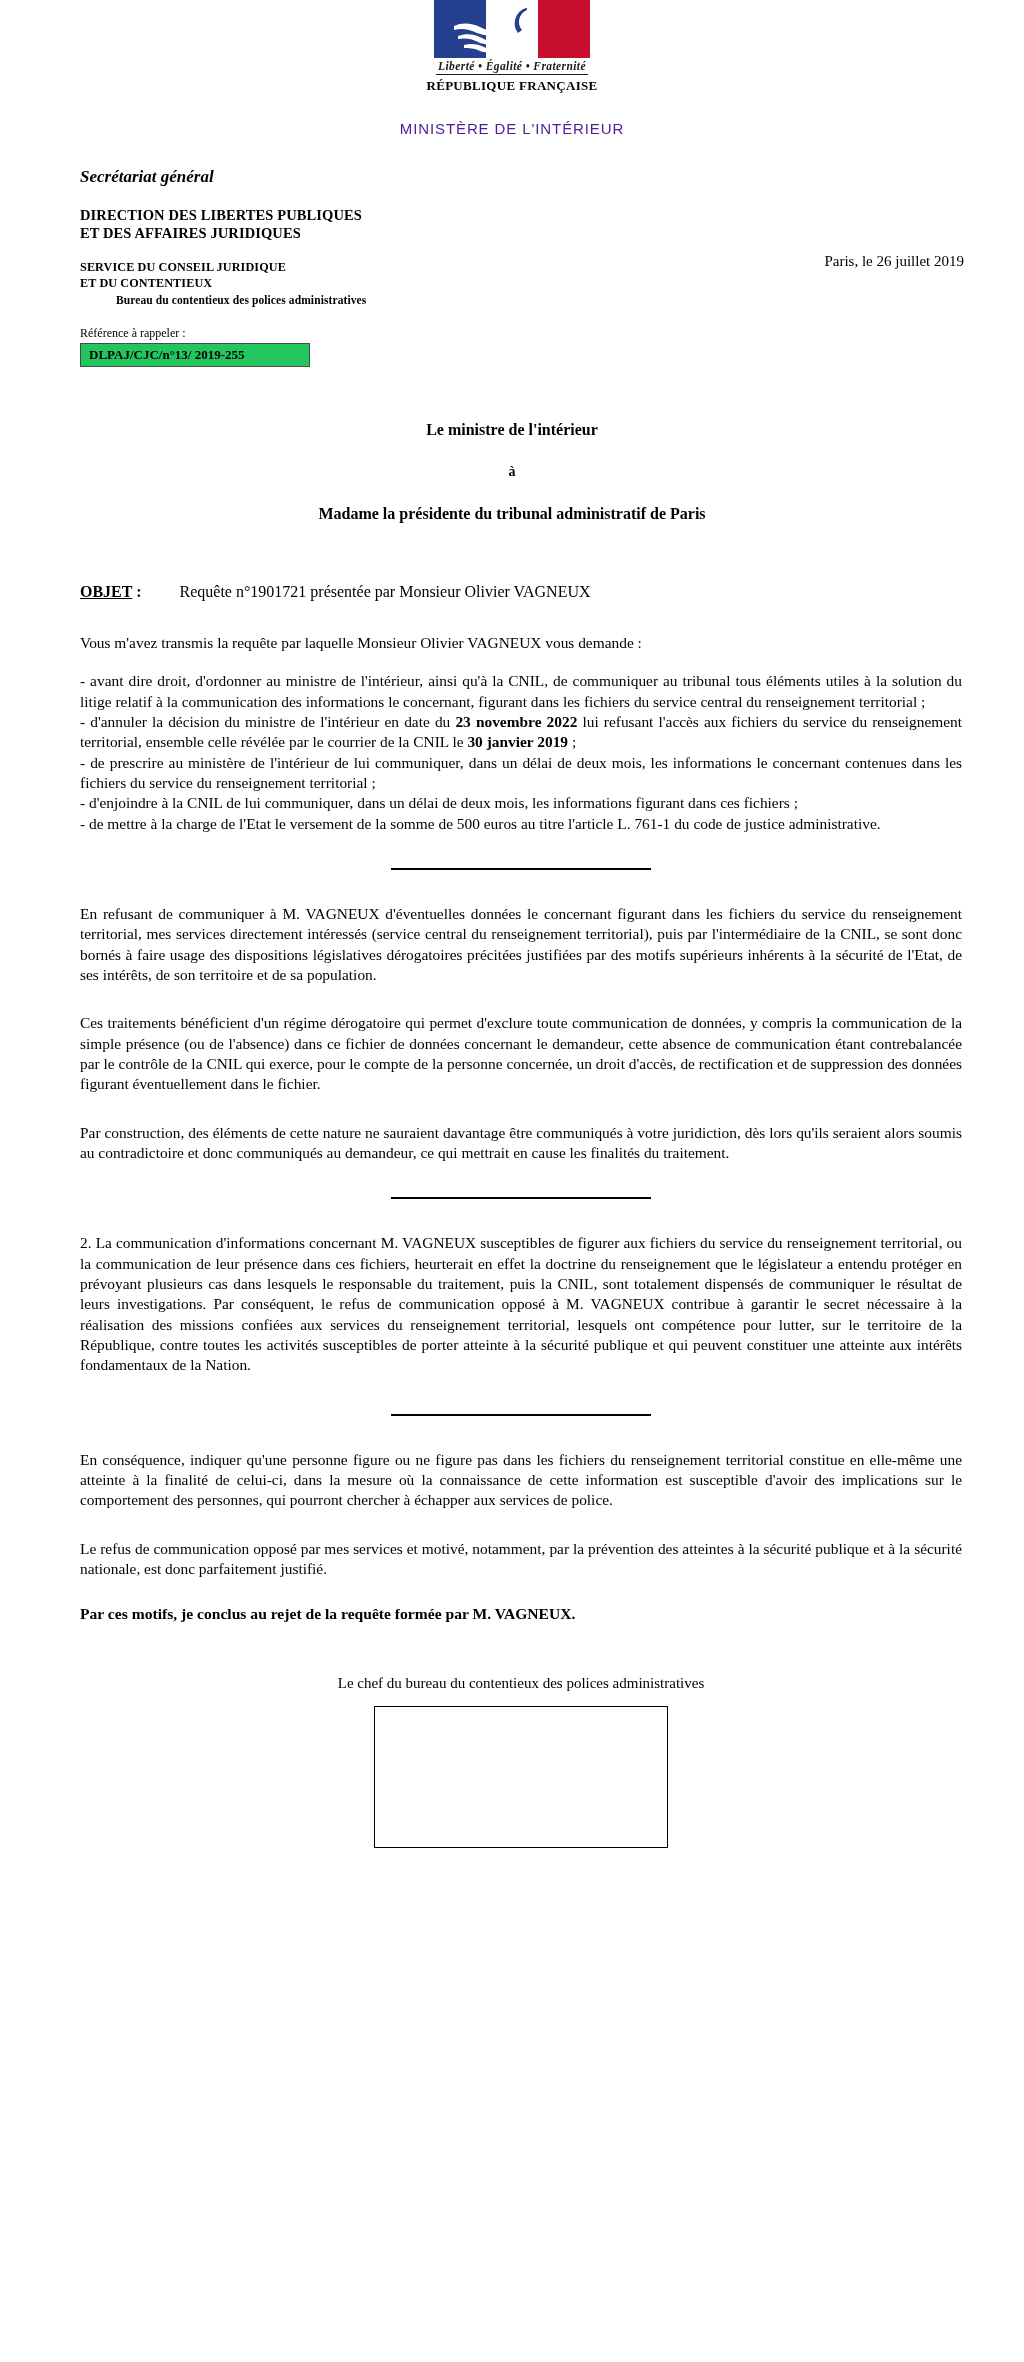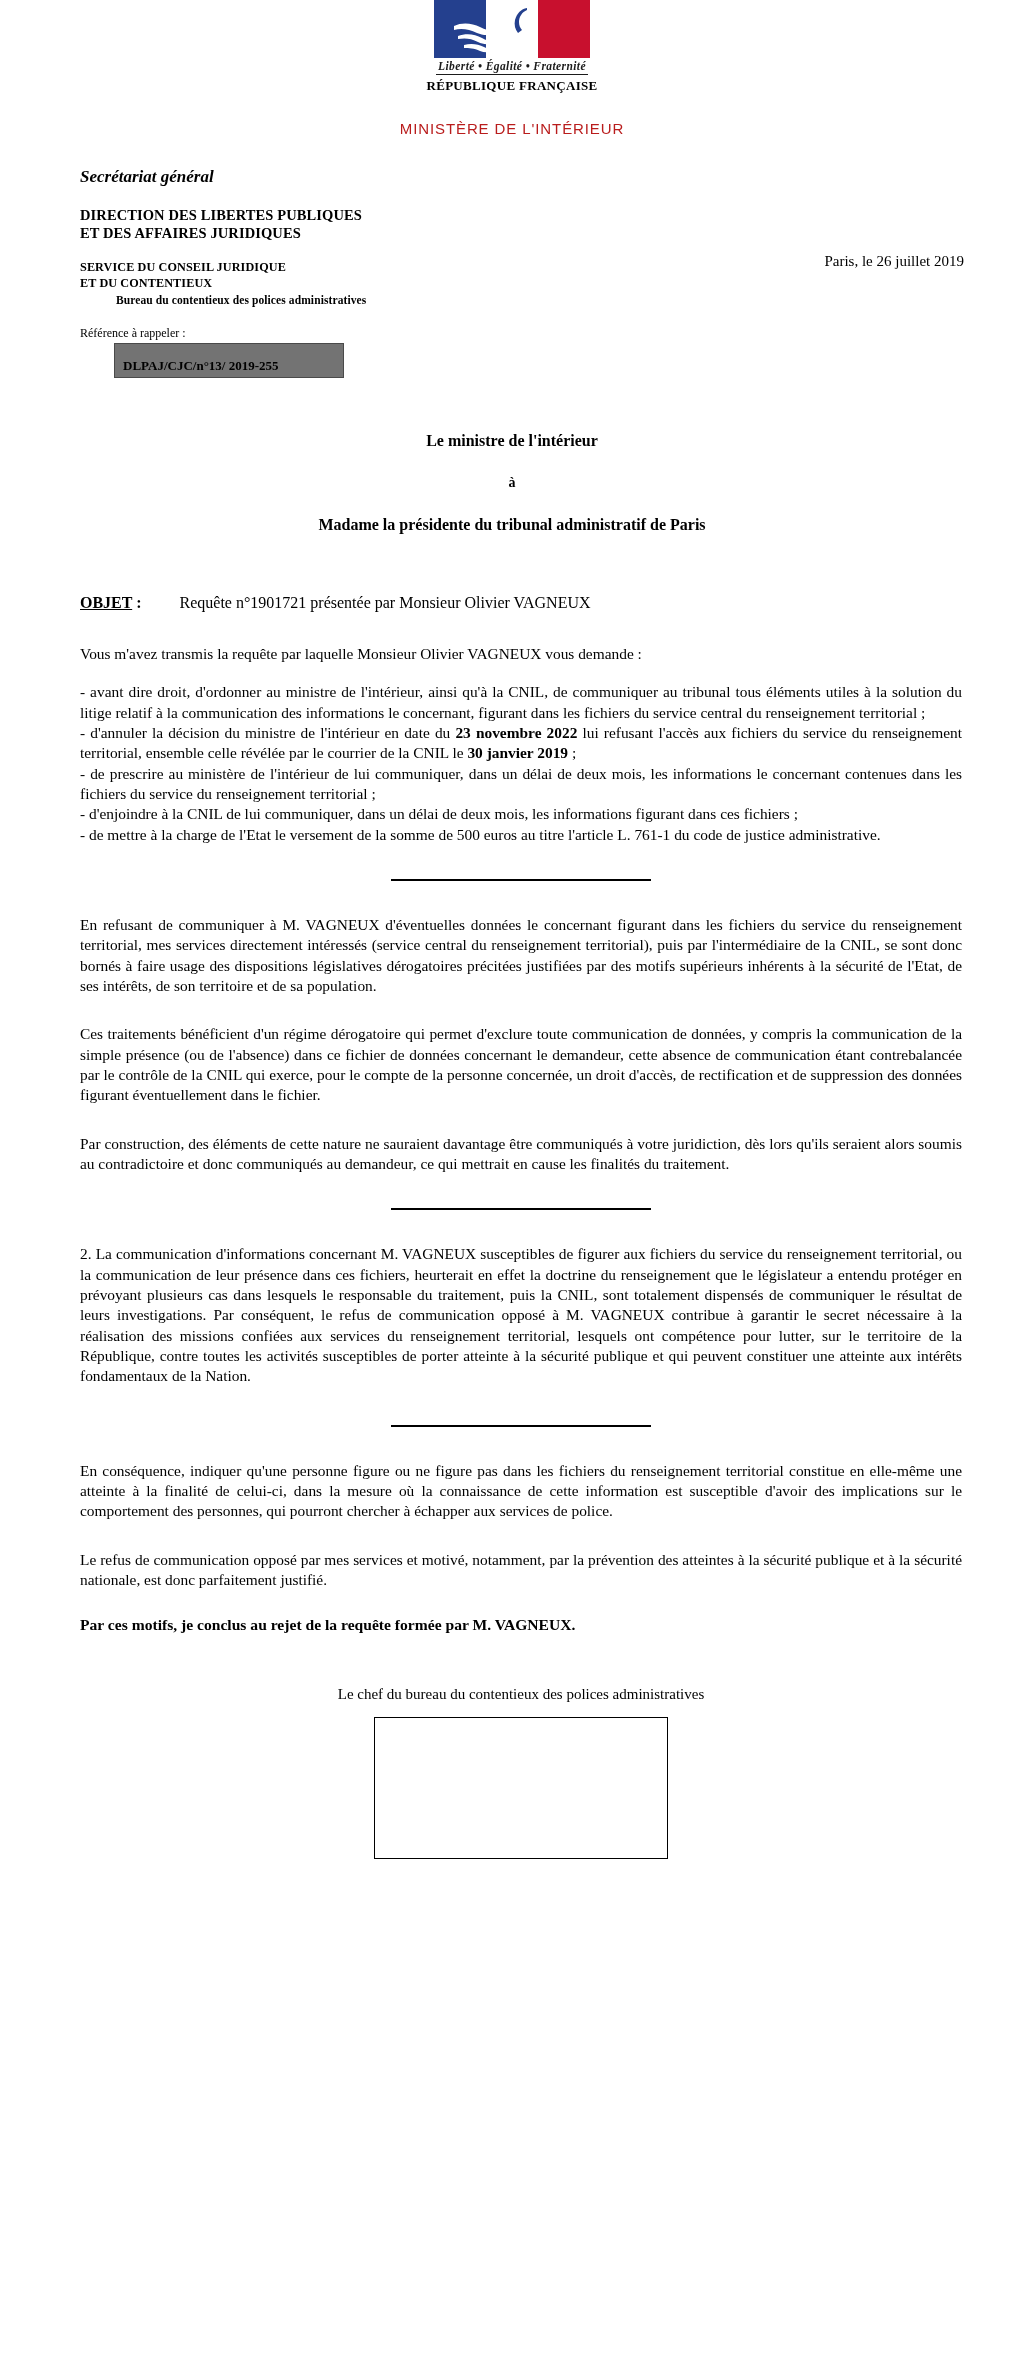--- a/index.html
+++ b/index.html
@@ -53,21 +53,21 @@
     font-size: 13px;
     letter-spacing: 0.3px;
     margin-top: 3px;
     text-transform: none;
   }
   .ministere {
     font-family: "Liberation Sans", "DejaVu Sans", sans-serif;
     font-size: 15px;
     letter-spacing: 0.9px;
     margin-top: 26px;
-    color: #b91c1c;
+    color: #4c1d95;
     text-align: center;
   }
   
   .letterhead {
     margin-top: 30px;
     padding-left: 80px;
     padding-right: 60px;
     position: relative;
   }
   .sec-gen {
@@ -104,27 +104,26 @@
   .ref-wrap {
     margin-top: 18px;
   }
   .ref-label {
     font-size: 12px;
     margin-bottom: 2px;
   }
   .ref-box {
     display: inline-block;
     border: 1px solid #4a4a4a;
-    background: #737373;
-    padding: 14px 8px 3px 8px;
+    background: #22c55e;
+    padding: 3px 8px 3px 8px;
     font-weight: bold;
     font-size: 13px;
     min-width: 230px;
     box-sizing: border-box;
-    margin-left: 34px;
   }
   
   .address-block {
     margin-top: 54px;
     text-align: center;
     padding: 0 80px;
   }
   .addr-line1 {
     font-weight: bold;
     font-size: 16px;

